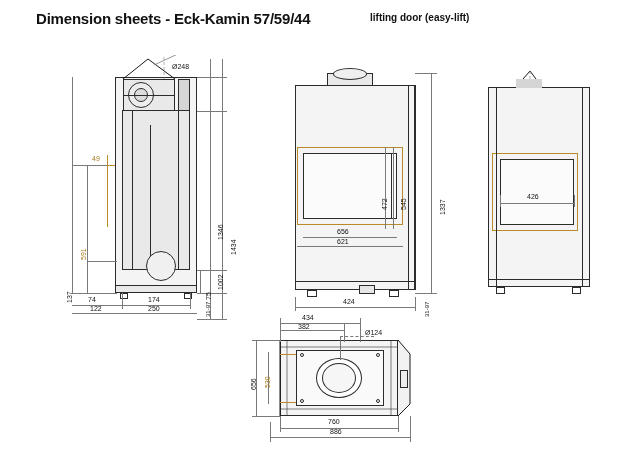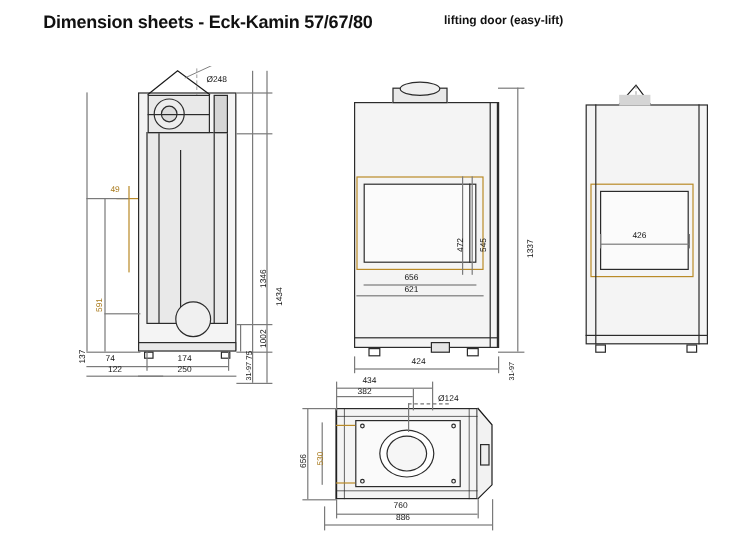--- a/index.html
+++ b/index.html
@@ -48,21 +48,21 @@
   }
   .lbl-o{color:#a8791b;}
   .rot{transform-origin:0 0;transform:rotate(-90deg);}
   .tiny{font-size:6px;}
 </style>
 </head>
 <body>
 
 <div class="sheet">
 
-  <div class="title">Dimension sheets - Eck-Kamin 57/67/80</div>
+  <div class="title">Dimension sheets - Eck-Kamin 57/59/44</div>
   <div class="subtitle">lifting door (easy-lift)</div>
 
   <div class="view" style="left:60px;top:55px;width:210px;height:250px;">
 
     <div class="fill-light" style="left:55px;top:22px;width:82px;height:215px;"></div>
     <div class="box" style="left:55px;top:22px;width:82px;height:215px;"></div>
 
     <div class="fill-grey" style="left:62px;top:55px;width:68px;height:160px;"></div>
     <div class="box" style="left:62px;top:55px;width:68px;height:160px;"></div>
 

